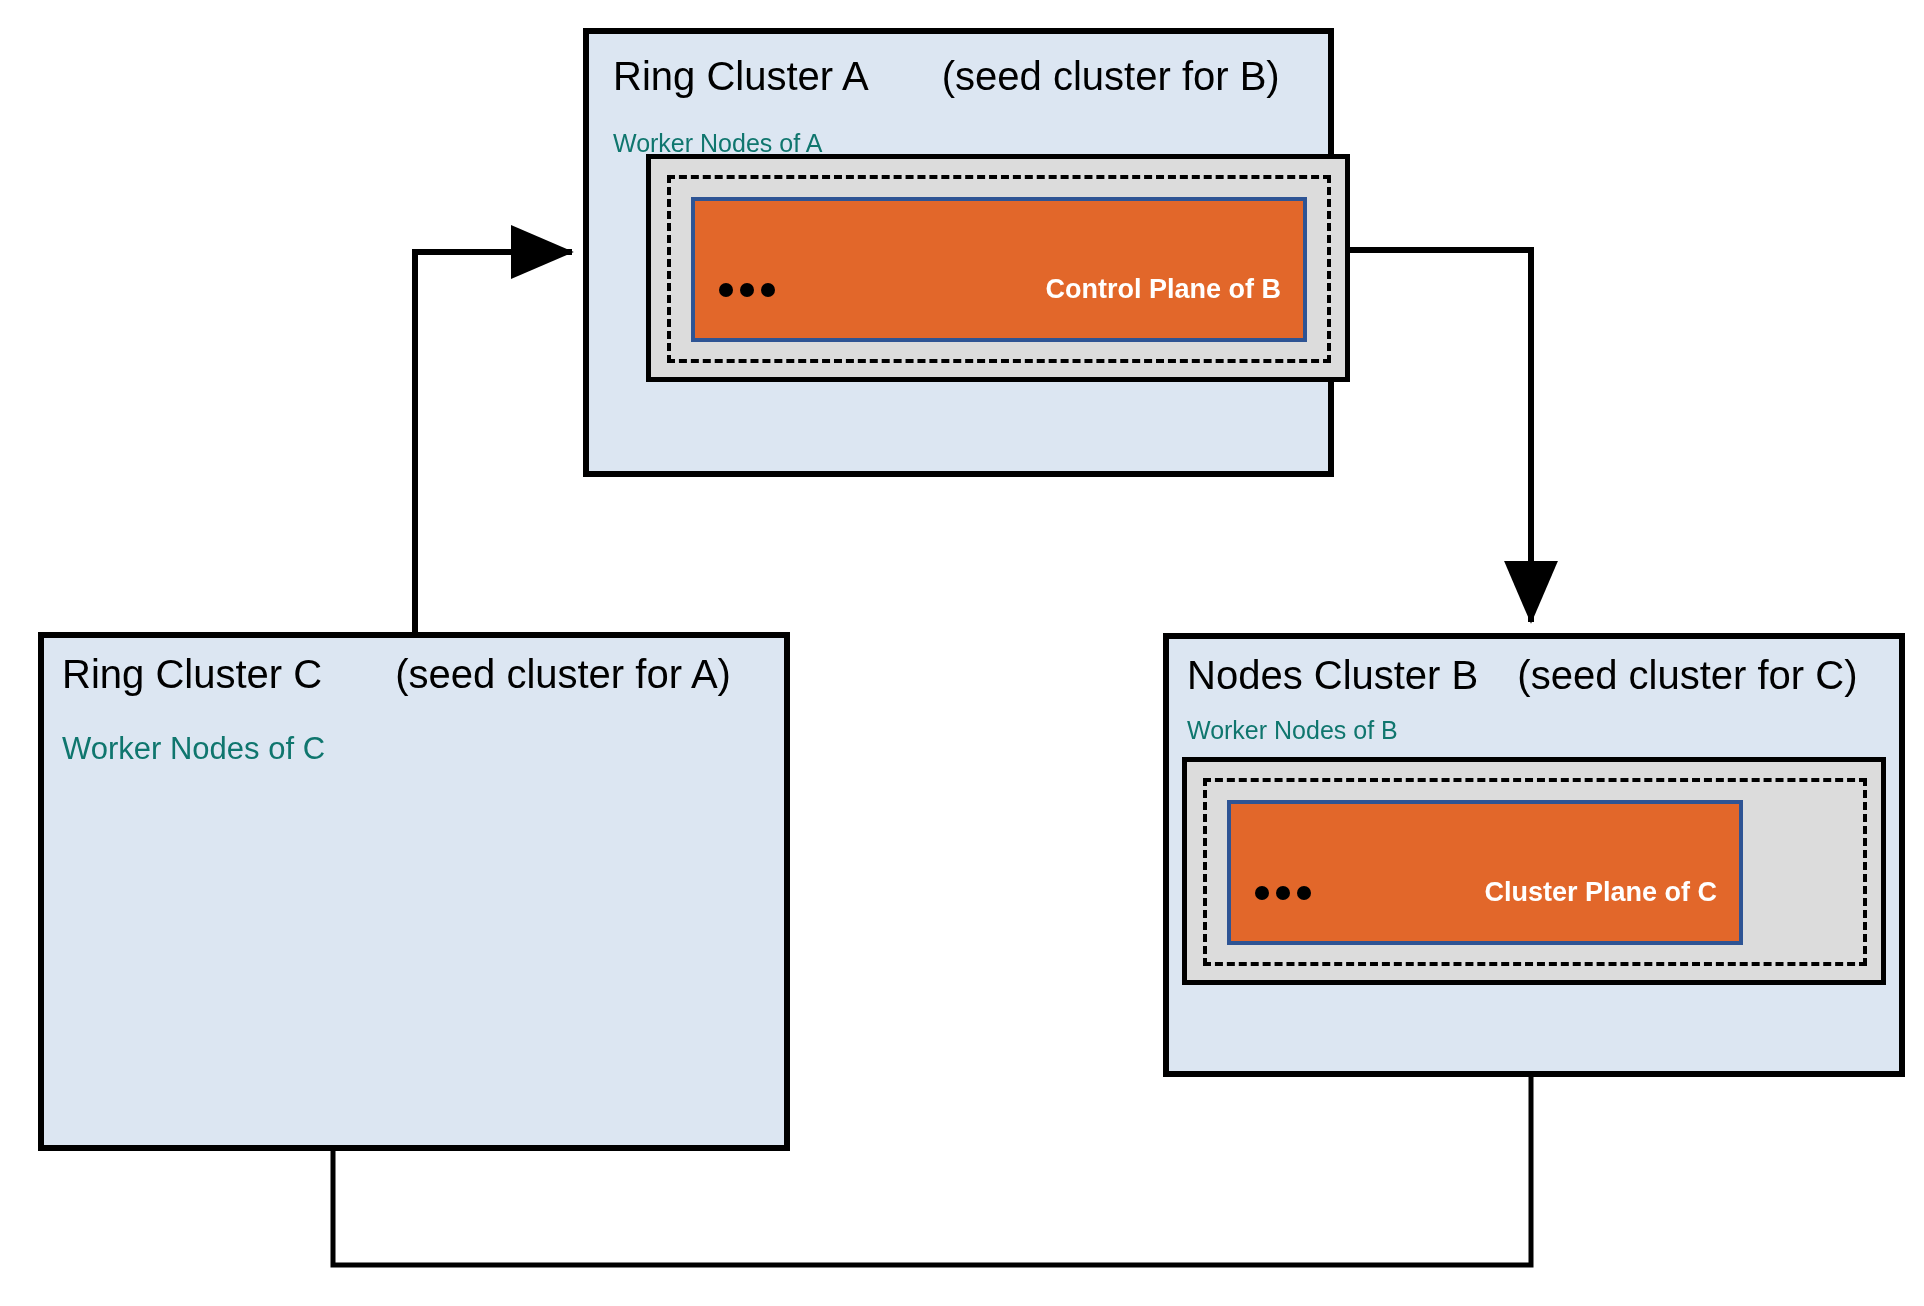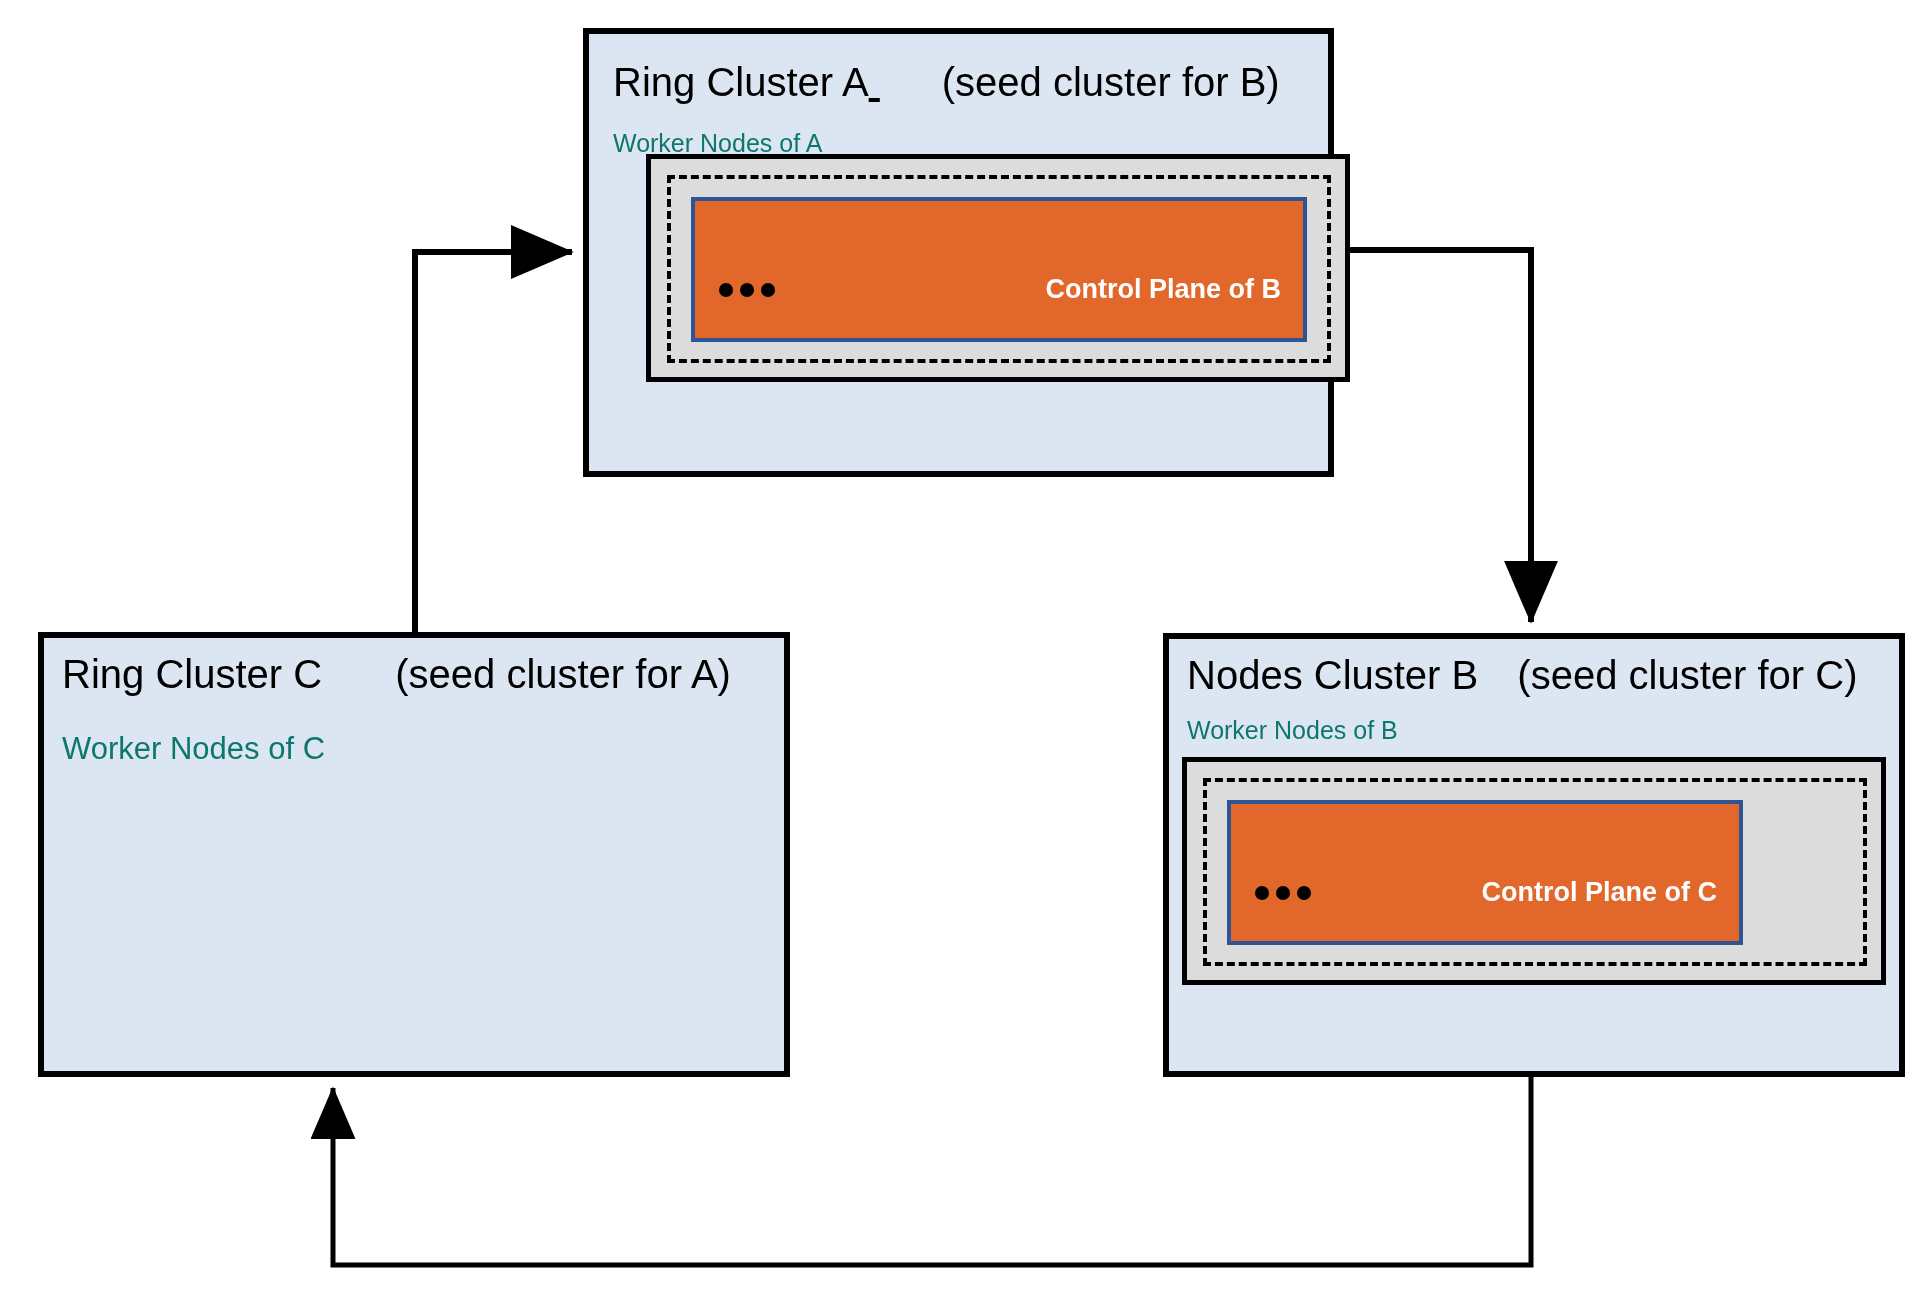--- a/index.html
+++ b/index.html
@@ -115,41 +115,41 @@
 
     <path d="M 415,662 L 415,252 L 572,252" fill="none" stroke="#000000" stroke-width="6" stroke-linecap="butt" stroke-linejoin="miter" marker-end="url(#ah)"></path>
 
     <path d="M 1334,250 L 1531,250 L 1531,622" fill="none" stroke="#000000" stroke-width="6" stroke-linecap="butt" stroke-linejoin="miter" marker-end="url(#ah)"></path>
 
     <path d="M 1531,1077 L 1531,1265 L 333,1265 L 333,1088" fill="none" stroke="#000000" stroke-width="5" stroke-linecap="butt" stroke-linejoin="miter" marker-end="url(#ah)"></path>
   </svg>
 
   <div class="cluster" style="left:583px; top:28px; width:751px; height:449px;">
 
-    <div class="cluster-title" style="left:24px; top:26px; font-size:40px;text-decoration:underline;">
+    <div class="cluster-title" style="left:24px; top:20px; font-size:40px;">
       <span class="ct-name">Ring Cluster A</span>
       <span class="ct-seed" style="margin-left:62px;">(seed cluster for B)</span>
     </div>
 
     <div class="worker-label" style="left:24px; top:95px; font-size:25px;">Worker Nodes of A</div>
 
     <div class="worker-box" style="left:21px; top:120px; width:704px; height:228px;margin-left:36px;">
       <div class="dashed-box" style="left:16px; top:16px; width:664px; height:188px;"></div>
       <div class="control-plane" style="left:40px; top:38px; width:616px; height:145px;">
         <div class="cp-dots" style="left:24px; top:82px;">
           <i></i>
             <i></i>
             <i></i>
         </div>
         <div class="cp-label" style="right:22px; top:73px; font-size:27px;">Control Plane of B</div>
       </div>
     </div>
   </div>
 
-  <div class="cluster" style="left:38px; top:632px; width:752px; height:445px;">
+  <div class="cluster" style="left:38px; top:632px; width:752px; height:519px;">
 
     <div class="cluster-title" style="left:18px; top:14px; font-size:40px;">
       <span class="ct-name">Ring Cluster C</span>
       <span class="ct-seed" style="margin-left:62px;">(seed cluster for A)</span>
     </div>
 
     <div class="worker-label" style="left:18px; top:93px; font-size:31px;">Worker Nodes of C</div>
 
   </div>
 
@@ -163,18 +163,18 @@
     <div class="worker-label" style="left:18px; top:77px; font-size:25px;">Worker Nodes of B</div>
 
     <div class="worker-box" style="left:13px; top:118px; width:704px; height:228px;">
       <div class="dashed-box" style="left:16px; top:16px; width:664px; height:188px;"></div>
       <div class="control-plane" style="left:40px; top:38px; width:516px; height:145px;">
         <div class="cp-dots" style="left:24px; top:82px;">
           <i></i>
             <i></i>
             <i></i>
         </div>
-        <div class="cp-label" style="right:22px; top:73px; font-size:27px;">Control Plane of C</div>
+        <div class="cp-label" style="right:22px; top:73px; font-size:27px;">Cluster Plane of C</div>
       </div>
     </div>
   </div>
 
 </div>
 
 </body></html>

